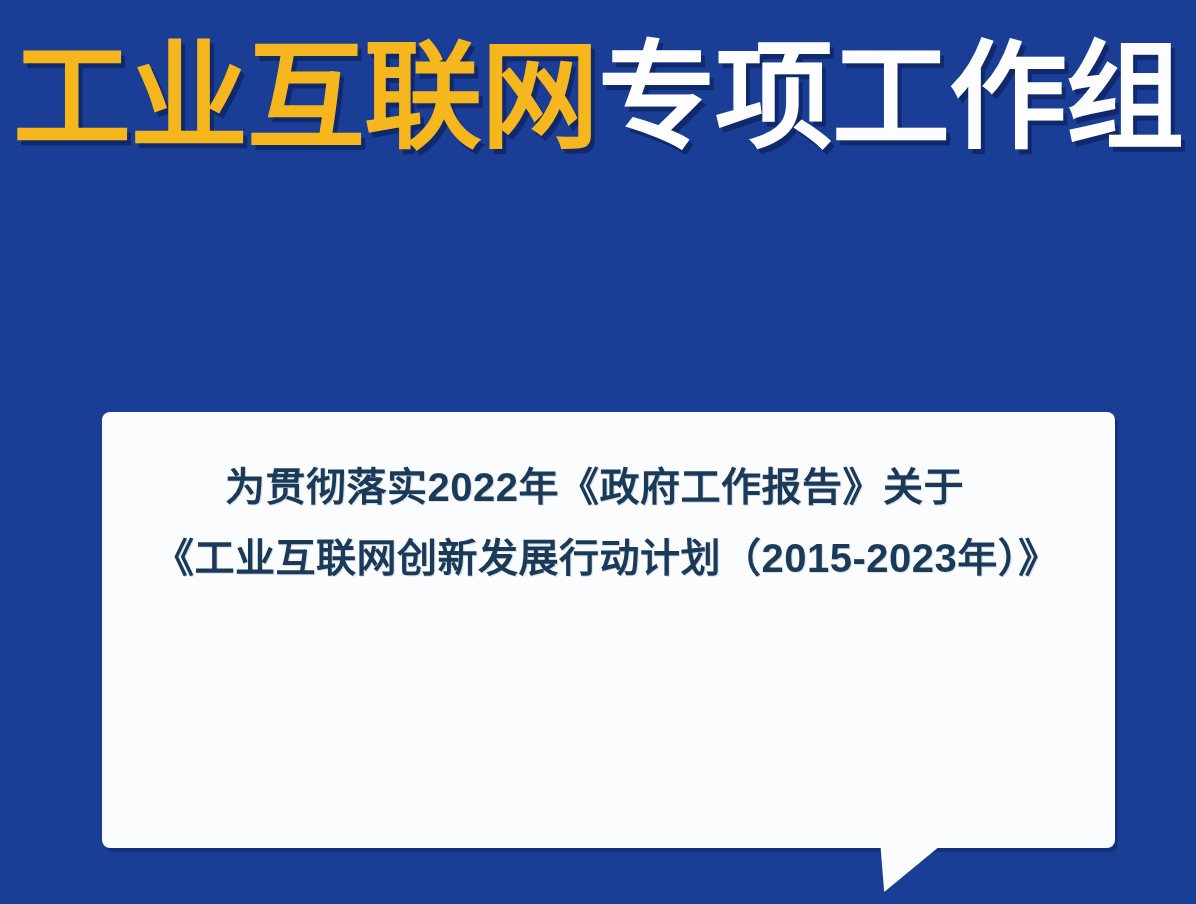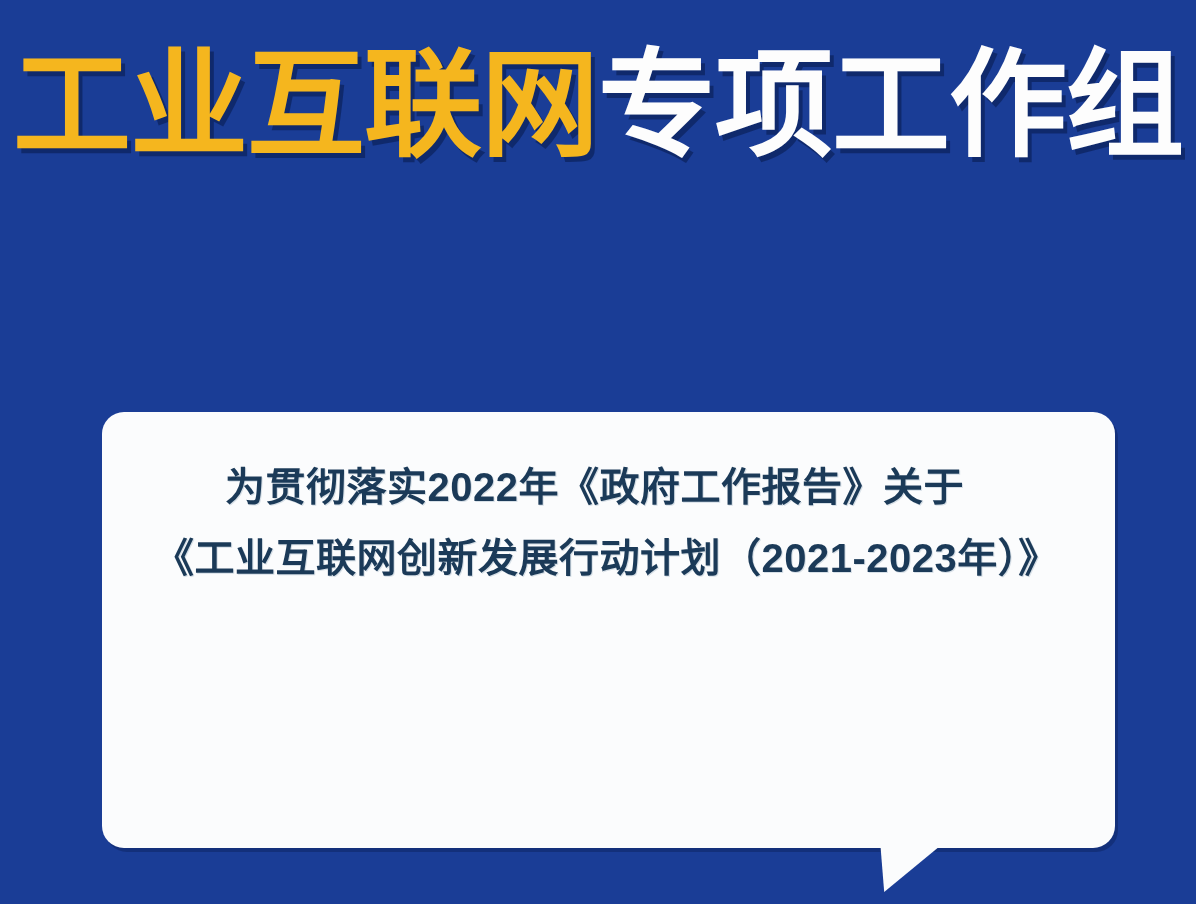--- a/index.html
+++ b/index.html
@@ -30,21 +30,20 @@
 
   .title-line {
     position: absolute;
     width: 100%;
     text-align: center;
     white-space: nowrap;
     font-weight: 700;
     letter-spacing: -1px;
     line-height: 1;
     font-family: "Liberation Sans", "DejaVu Sans", sans-serif;
-    margin-top: 8px;
   }
 
   .title-line-1 {
     top: 38px;
     font-size: 118px;
     text-shadow: 4px 5px 0 rgba(8, 26, 74, .55);
   }
 
   .title-line-2 {
     top: 196px;
@@ -64,21 +63,21 @@
   }
 
   
   .bubble-card {
     position: absolute;
     left: 102px;
     top: 412px;
     width: 1013px;
     height: 436px;
     background: #fbfcfd;
-    border-radius: 22px;
+    border-radius: 8px;
     box-shadow: 3px 4px 0 rgba(8, 26, 74, .35);
   }
 
   .bubble-tail {
     position: absolute;
     left: 878px;
     top: 846px;
     width: 62px;
     height: 46px;
     
@@ -119,19 +118,19 @@
     <div class="title-line title-line-1">
       <span class="t-gold">工业互联网</span><span class="t-white">专项工作组</span>
     </div>
 
 
   </div>
 
   <div class="bubble-card">
     <div class="bubble-body">
       <span class="bubble-line first">为贯彻落实2022年《政府工作报告》关于</span>
-      <span class="bubble-line rest">《工业互联网创新发展行动计划（2021-2023年）》</span>
+      <span class="bubble-line rest">《工业互联网创新发展行动计划（2015-2023年）》</span>
     </div>
   </div>
 
   <div class="bubble-tail"></div>
 
 </div>
 
 </body></html>

